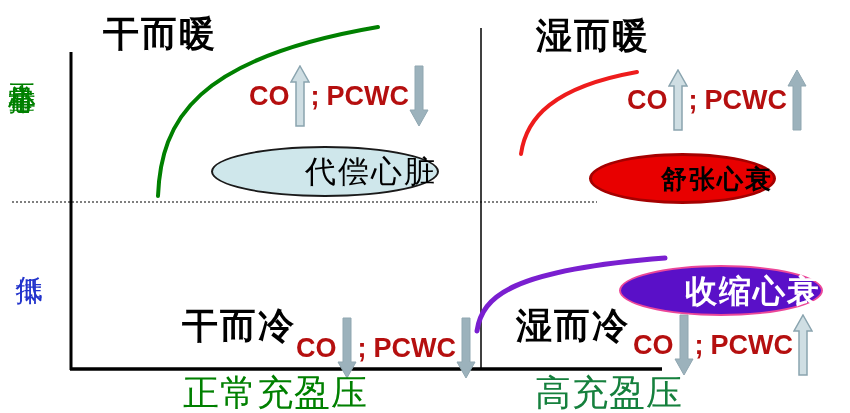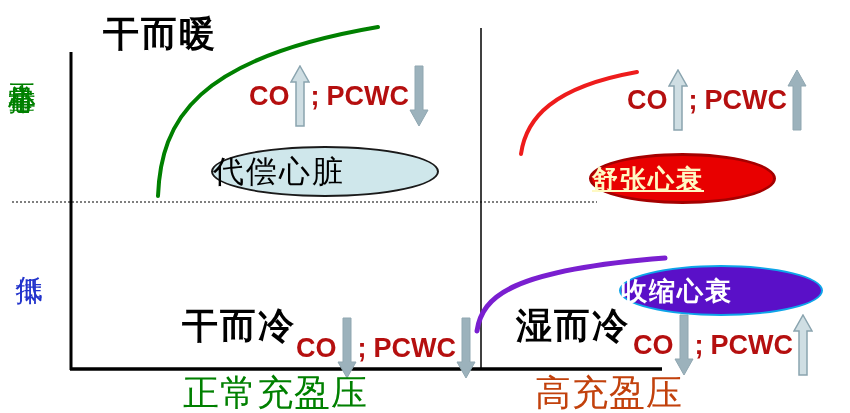--- a/index.html
+++ b/index.html
@@ -30,69 +30,70 @@
   .hemo.bl { left:296px; top:316px; }
   .hemo.br { left:633px; top:313px; }
   .hemo .sep { margin:0 7px 0 1px; }
   .arrow { width:20px; height:62px; flex:0 0 auto; }
   .arrow.down { transform:rotate(180deg); }
   .arrow-light polygon { fill:#cfdee3; stroke:#8aa4af; stroke-width:1.5; }
   .arrow-solid polygon { fill:#9cb2bc; stroke:#90a7b1; stroke-width:1; }
 
   
   .ellipse {
-    position:absolute; display:flex; align-items:center; justify-content:flex-start;
+    position:absolute; display:flex; align-items:center; justify-content:flex-end;
     border-radius:50%; white-space:nowrap; line-height:1;
   }
   .ellipse.compensated {
     left:211px; top:146px; width:224px; height:47px;
     background:#cfe7eb; border:2px solid #1a1a1a;
     color:#000000; font-size:31px; font-weight:normal; letter-spacing:2px;
   }
   .ellipse.diastolic {
     left:589px; top:153px; width:181px; height:45px;
     background:#e80000; border:3px solid #a50000;
-    color:#fef9c3; font-size:26px; font-weight:bold; letter-spacing:2px;text-decoration:underline;
+    color:#000000; font-size:26px; font-weight:bold; letter-spacing:2px;
   }
   .ellipse.systolic {
     left:619px; top:265px; width:200px; height:47px;
-    background:#5a10c8; border:2px solid #0ea5e9;
-    color:#ffffff; font-size:26px; font-weight:bold; letter-spacing:2px;
+    background:#5a10c8; border:2px solid #ec4899;
+    color:#ffffff; font-size:32px; font-weight:bold; letter-spacing:2px;
   }
 
   
   .ylab {
     position:absolute; writing-mode:vertical-lr; text-orientation:upright;
     font-size:27px; line-height:1; letter-spacing:1px;
   }
   .ylab.top { left:8px; top:62px; color:#008000; }
   .ylab.bottom { left:15px; top:255px; color:#2233cc; }
   .xlab {
     position:absolute; font-size:36px; line-height:1; letter-spacing:1px;
     white-space:nowrap;
   }
   .xlab.left { left:183px; top:375px; color:#008000; }
-  .xlab.right { left:535px; top:375px; color:#c2410c; }
+  .xlab.right { left:535px; top:375px; color:#15803d; }
 </style>
 </head>
 <body>
 
 <div class="stage">
 
   <svg class="layer" width="850" height="413" viewBox="0 0 850 413">
     <line x1="71" y1="52" x2="71" y2="370" stroke="#000000" stroke-width="3"></line>
     <line x1="70" y1="369" x2="662" y2="369" stroke="#000000" stroke-width="3.5"></line>
     <line x1="481" y1="28" x2="481" y2="369" stroke="#000000" stroke-width="1.5"></line>
     <line x1="12" y1="202" x2="597" y2="202" stroke="#000000" stroke-width="1.2" stroke-dasharray="2,2"></line>
     <path d="M158,196 C161,120 196,58 378,27" fill="none" stroke="#008000" stroke-width="4" stroke-linecap="round"></path>
     <path d="M521,154 C526,118 553,87 637,72" fill="none" stroke="#ee1c1c" stroke-width="4" stroke-linecap="round"></path>
     <path d="M477,331 C482,296 512,270 665,258" fill="none" stroke="#7a1fd0" stroke-width="5" stroke-linecap="round"></path>
   </svg>
 
   <div class="qtitle tl">干而暖</div>
+  <div class="qtitle tr">湿而暖</div>
   <div class="qtitle bl">干而冷</div>
   <div class="qtitle br">湿而冷</div>
 
   <div class="hemo tl">
     <span>CO</span>
     <svg class="arrow arrow-light" viewBox="0 0 20 62">
       <polygon points="10,1 19,17 14,17 14,61 6,61 6,17 1,17"></polygon>
       </svg>
     <span class="sep">;</span>
     <span>PCWC</span>

